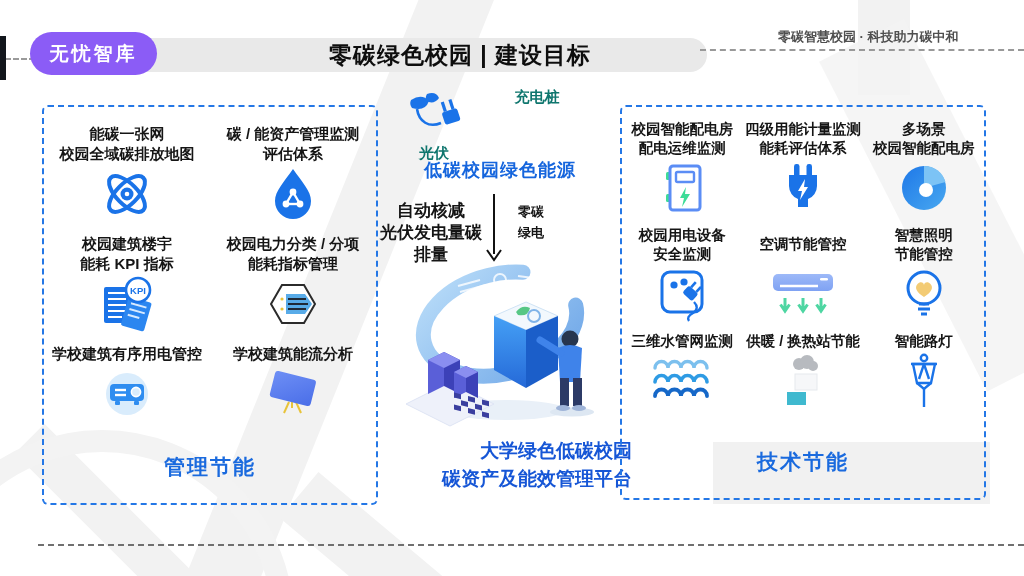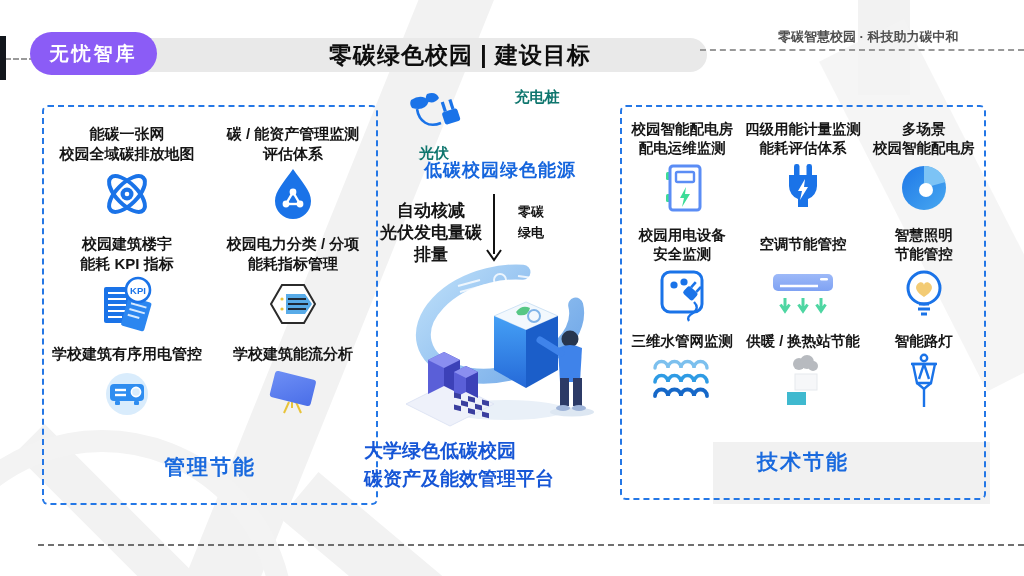--- a/index.html
+++ b/index.html
@@ -43,21 +43,21 @@
   .src-label{font-size:15px;font-weight:800;color:#0f766e;margin-top:2px;}
   .center-subtitle{position:absolute;left:378px;top:158px;width:244px;text-align:center;font-size:18px;
                    font-weight:800;color:#1565dd;letter-spacing:1px;z-index:2;}
   .arrow-block{position:absolute;left:378px;top:192px;width:244px;height:72px;z-index:2;}
   .arrow-left-note{position:absolute;left:2px;top:8px;width:102px;text-align:center;font-size:17px;
                    font-weight:700;color:#151515;line-height:1.3;white-space:pre-line;}
   .arrow-svg{position:absolute;left:104px;top:0;}
   .arrow-right-note{position:absolute;left:140px;top:10px;font-size:13px;font-weight:700;color:#151515;
                     line-height:1.6;white-space:pre-line;}
   .illustration{position:absolute;left:388px;top:260px;z-index:2;}
-  .platform-title{position:absolute;left:364px;top:437px;width:268px;text-align:left;font-size:19px;
+  .platform-title{position:absolute;left:364px;top:437px;width:268px;text-align:right;font-size:19px;
                   font-weight:800;color:#1656d6;line-height:1.45;white-space:pre-line;z-index:2;}
   .bottom-dash{position:absolute;left:38px;top:544px;width:986px;border-top:2px dashed #707070;z-index:1;}
   svg text{font-family:"Liberation Sans","DejaVu Sans",sans-serif;}
 </style>
 </head>
 <body>
 
 <div class="stage">
 
   <div class="wm" style="left:300px;top:-60px;width:70px;height:720px;transform:rotate(22deg);"></div>

